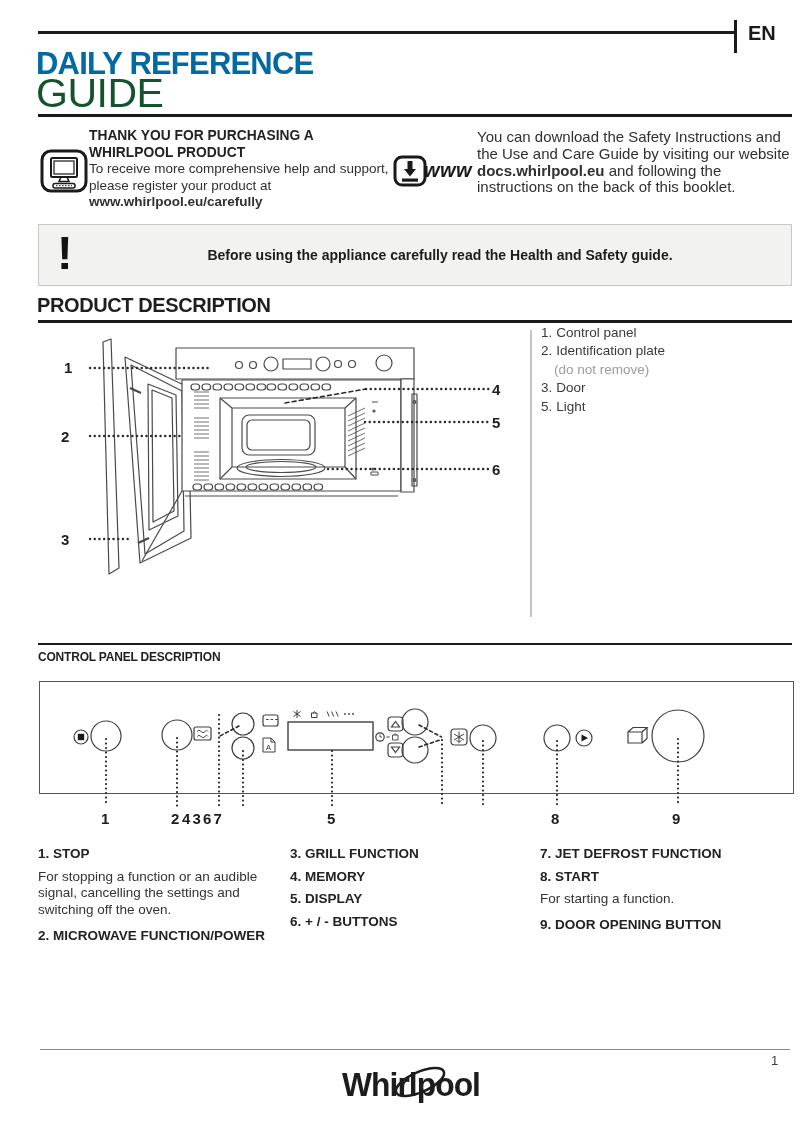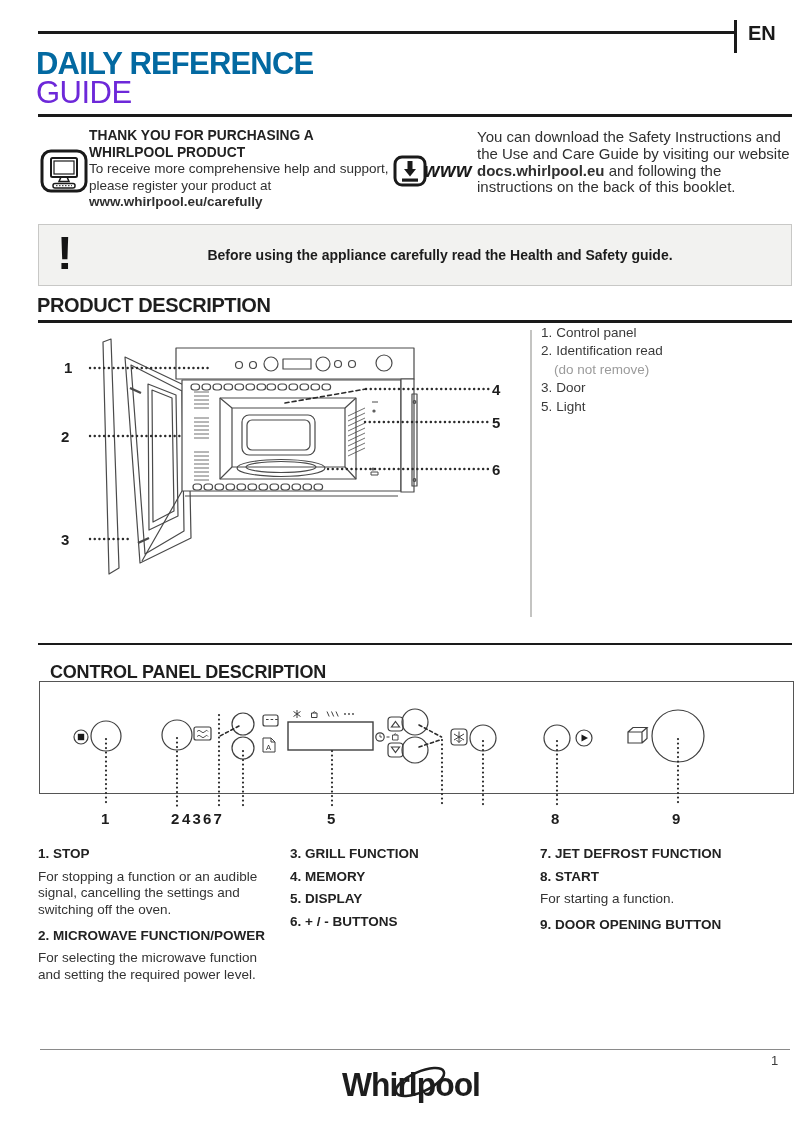--- a/index.html
+++ b/index.html
@@ -5,21 +5,21 @@
   html,body{margin:0;padding:0;background:#e8e8e8;}
   #page{position:relative;width:802px;height:1134px;margin:0 auto;background:#ffffff;
         font-family:Liberation Sans, sans-serif;color:#262626;overflow:hidden;}
   .abs{position:absolute;}
   .b{font-weight:bold;}
   
   .top-rule{left:38px;top:31px;width:696px;height:3px;background:#1a1a1a;}
   .en-tick{left:734px;top:20px;width:3px;height:33px;background:#1a1a1a;}
   .en{left:748px;top:22px;font-size:20px;font-weight:bold;color:#1a1a1a;}
   .title1{left:36px;top:48px;font-size:31px;font-weight:bold;letter-spacing:-0.8px;color:#0369a1;line-height:32px;}
-  .title2{left:36px;top:77px;font-size:31px;font-weight:normal;letter-spacing:-0.5px;color:#6d28d9;line-height:32px;}
+  .title2{left:36px;top:77px;font-size:41px;font-weight:normal;letter-spacing:-0.5px;color:#14532d;line-height:32px;}
   .rule2{left:38px;top:114px;width:754px;height:3px;background:#1a1a1a;}
   
   .reg-icon{left:40px;top:149px;}
   .reg-text{left:89px;top:128px;width:310px;font-size:13.5px;line-height:16.6px;color:#303030;}
   .reg-text .h{font-size:13.8px;font-weight:bold;color:#222;}
   .dl-icon{left:393px;top:155px;}
   .www{left:424px;top:159px;font-size:20px;font-weight:bold;font-style:italic;letter-spacing:0.5px;color:#1a1a1a;}
   .dl-text{left:477px;top:129px;width:322px;font-size:15px;line-height:16.8px;color:#303030;}
   
   .warn{left:38px;top:224px;width:754px;height:62px;background:#f2f2f0;border:1px solid #c8c8c6;box-sizing:border-box;}
@@ -30,21 +30,21 @@
   .rule3{left:38px;top:320px;width:754px;height:2.5px;background:#1a1a1a;}
   .mw{left:45px;top:332px;}
   .co{font-weight:bold;font-size:15px;color:#1d1d1d;}
   .legend-rule{left:530px;top:330px;width:2px;height:287px;background:#c4c4c2;}
   .legend{left:541px;top:325px;width:240px;font-size:13.5px;color:#3a3a3a;}
   .legend .line{height:18.4px;}
   .legend .num{margin-right:4px;}
   .legend .note{padding-left:13px;color:#9b9b9b;}
   
   .rule4{left:38px;top:643px;width:754px;height:2px;background:#1a1a1a;}
-  .cp-title{left:38px;top:650px;font-size:18px;font-weight:bold;letter-spacing:-0.2px;color:#1e1e1e;margin:12px;}
+  .cp-title{left:38px;top:650px;font-size:12px;font-weight:bold;letter-spacing:-0.2px;color:#1e1e1e;margin:0;}
   .cp{left:39px;top:681px;}
   .cpl{top:810px;font-weight:bold;font-size:15px;color:#1d1d1d;}
   
   .fcol{font-size:13.5px;color:#333;}
   .fcol1{left:38px;top:846px;width:242px;}
   .fcol2{left:290px;top:846px;width:240px;}
   .fcol3{left:540px;top:846px;width:255px;}
   .fh{font-size:13.5px;font-weight:bold;color:#222;margin:0 0 7.5px 0;}
   .fp{margin:0 0 9px 0;line-height:16.8px;}
   .gray{color:#9b9b9b;}
@@ -186,21 +186,21 @@
   <span class="abs co" style="left:64px;top:359px;">1</span>
   <span class="abs co" style="left:61px;top:428px;">2</span>
   <span class="abs co" style="left:61px;top:531px;">3</span>
   <span class="abs co" style="left:492px;top:381px;">4</span>
   <span class="abs co" style="left:492px;top:414px;">5</span>
   <span class="abs co" style="left:492px;top:461px;">6</span>
 
   <div class="abs legend-rule"></div>
   <div class="abs legend">
     <div class="line"><span class="num">1.</span><span>Control panel</span></div>
-    <div class="line"><span class="num">2.</span><span>Identification read</span></div>
+    <div class="line"><span class="num">2.</span><span>Identification plate</span></div>
     <div class="line note">(do not remove)</div>
     <div class="line"><span class="num">3.</span><span>Door</span></div>
     <div class="line"><span class="num">5.</span><span>Light</span></div>
   </div>
 
   <div class="abs rule4"></div>
   <h3 class="abs cp-title">CONTROL PANEL DESCRIPTION</h3>
 
   <svg class="abs cp" width="755" height="128" viewBox="0 0 755 128">
     <rect x="0.5" y="0.5" width="754" height="112" fill="#ffffff" stroke="#555555"></rect>
@@ -278,21 +278,20 @@
   <span class="abs cpl" style="left:203px;">6</span>
   <span class="abs cpl" style="left:213.5px;">7</span>
   <span class="abs cpl" style="left:327px;">5</span>
   <span class="abs cpl" style="left:551px;">8</span>
   <span class="abs cpl" style="left:672px;">9</span>
 
   <div class="abs fcol fcol1">
     <p class="fh">1. STOP</p>
     <p class="fp">For stopping a function or an audible signal, cancelling the settings and switching off the oven.</p>
     <p class="fh">2. MICROWAVE FUNCTION/POWER</p>
-    <p class="fp">For selecting the microwave function and setting the required power level.</p>
   </div>
   <div class="abs fcol fcol2">
     <p class="fh">3. GRILL FUNCTION</p>
     <p class="fh">4. MEMORY</p>
     <p class="fh">5. DISPLAY</p>
     <p class="fh">6. + / - BUTTONS</p>
   </div>
   <div class="abs fcol fcol3">
     <p class="fh">7. JET DEFROST FUNCTION</p>
     <p class="fh">8. START</p>

